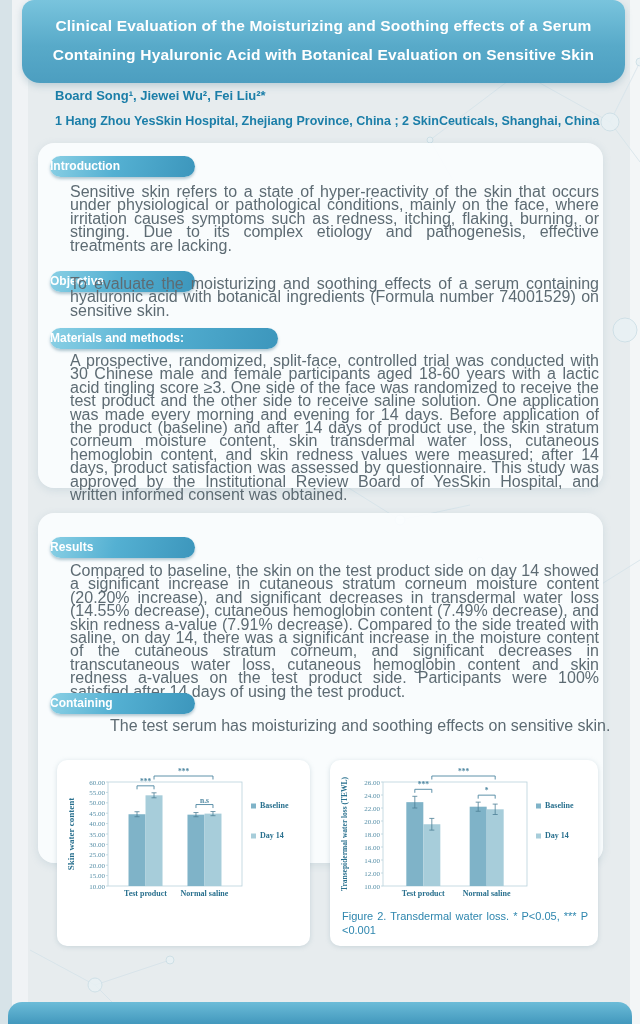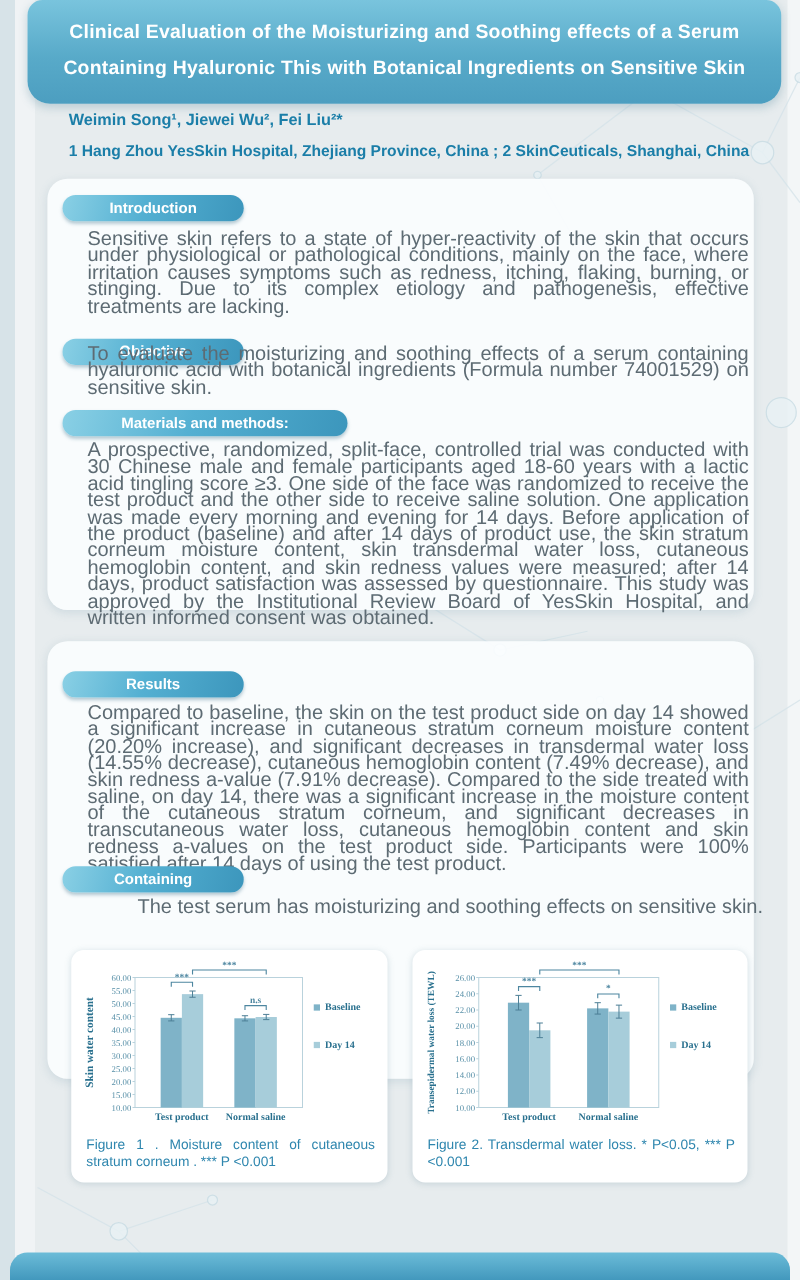--- a/index.html
+++ b/index.html
@@ -29,21 +29,21 @@
 
   .card{
     background:rgba(252,254,255,.88);
     border-radius:16px;
     box-shadow:0 2px 8px rgba(110,150,170,.20);
   }
   .card1{left:38px;top:143px;width:565px;height:345px;}
   .card2{left:38px;top:513px;width:565px;height:350px;}
 
   .pill{
-    position:absolute;left:12px;height:21px;line-height:21px;text-align:center;
+    position:absolute;left:12px;height:21px;line-height:21px;text-align:left;
     color:#fff;font-weight:bold;font-size:12px;border-radius:999px;
     background:linear-gradient(105deg,#8ad0e5 0%,#54b0d2 45%,#3c96bc 100%);
     box-shadow:0 2px 3px rgba(70,120,145,.40);
   }
   .w145{width:145px;}
   .w230{width:228px;}
 
   .para{
     position:absolute;left:32px;width:529px;
     color:#5d6b73;font-size:16px;line-height:13.4px;text-align:justify;
@@ -90,24 +90,24 @@
     <circle cx="95" cy="985" r="7"></circle>
     <circle cx="170" cy="960" r="4"></circle>
     <circle cx="400" cy="520" r="5"></circle>
     <circle cx="625" cy="330" r="12"></circle>
     <circle cx="115" cy="700" r="5"></circle>
   </g>
 </svg>
 
 <div class="abs title-card">
   <div class="title-line">Clinical Evaluation of the Moisturizing and Soothing effects of a Serum</div>
-  <div class="title-line">Containing Hyaluronic This with Botanical Ingredients on Sensitive Skin</div>
+  <div class="title-line">Containing Hyaluronic Acid with Botanical Evaluation on Sensitive Skin</div>
 </div>
 
-<div class="abs authors-line">Weimin Song¹, Jiewei Wu², Fei Liu²*</div>
+<div class="abs authors-line">Board Song¹, Jiewei Wu², Fei Liu²*</div>
 <div class="abs affil-line">1 Hang Zhou YesSkin Hospital, Zhejiang Province, China ;   2 SkinCeuticals, Shanghai, China</div>
 
 <div class="abs card card1">
   <div class="pill w145" style="top:13px;">Introduction</div>
   <div class="para" style="top:42px;">Sensitive skin refers to a state of hyper-reactivity of the skin that occurs under physiological or pathological conditions, mainly on the face, where irritation causes symptoms such as redness, itching, flaking, burning, or stinging. Due to its complex etiology and pathogenesis, effective treatments are lacking.</div>
 
   <div class="pill w145" style="top:108px;margin-top:20px;">Objective</div>
   <div class="para" style="top:134px;">To evaluate the moisturizing and soothing effects of a serum containing hyaluronic acid with botanical ingredients (Formula number 74001529) on sensitive skin.</div>
 
   <div class="pill w230" style="top:185px;">Materials and methods:</div>
@@ -169,21 +169,20 @@
         <text x="196" y="42" text-anchor="start" font-size="8" font-family="&quot;Liberation Serif&quot;,serif" font-weight="bold" fill="#29708e">Baseline</text>
         <rect x="187" y="67.5" width="5" height="5" fill="#a7cdda"></rect>
         <text x="196" y="72" text-anchor="start" font-size="8" font-family="&quot;Liberation Serif&quot;,serif" font-weight="bold" fill="#29708e">Day 14</text>
         <path d="M 73.02000000000001 23.316 L 73.02000000000001 19.816 L 90.02000000000001 19.816 L 90.02000000000001 23.316" fill="none" stroke="#4d86a0" stroke-width="0.9"></path>
         <text x="81.52000000000001" y="17.816" text-anchor="middle" font-size="7.5" font-family="&quot;Liberation Serif&quot;,serif" font-weight="bold" fill="#4d86a0">***</text>
         <path d="M 131.98 42.036 L 131.98 38.536 L 148.98 38.536 L 148.98 42.036" fill="none" stroke="#4d86a0" stroke-width="0.9"></path>
         <text x="140.48" y="36.536" text-anchor="middle" font-size="7.5" font-family="&quot;Liberation Serif&quot;,serif" font-weight="bold" fill="#4d86a0">n.s</text>
         <path d="M 90.02000000000001 13.5 L 90.02000000000001 10 L 148.98 10 L 148.98 13.5" fill="none" stroke="#4d86a0" stroke-width="0.9"></path>
         <text x="119.5" y="8" text-anchor="middle" font-size="7.5" font-family="&quot;Liberation Serif&quot;,serif" font-weight="bold" fill="#4d86a0">***</text>
       </svg>
-    <div class="fig-caption">Figure 1 . Moisture content of cutaneous stratum corneum . *** P &lt;0.001</div>
   </div>
 
   <div class="fig-panel fig-panel2">
     <svg width="254" height="140">
         <rect x="46" y="16" width="144" height="104" fill="#ffffff" stroke="#b9d2dc" stroke-width="0.8"></rect>
         <text x="43" y="122.5" text-anchor="end" font-size="7" font-family="&quot;Liberation Serif&quot;,serif" fill="#5890a8">10.00</text>
         <line x1="44" y1="120" x2="46" y2="120" stroke="#b9d2dc" stroke-width="0.8"></line>
         <text x="43" y="109.5" text-anchor="end" font-size="7" font-family="&quot;Liberation Serif&quot;,serif" fill="#5890a8">12.00</text>
         <line x1="44" y1="107" x2="46" y2="107" stroke="#b9d2dc" stroke-width="0.8"></line>
         <text x="43" y="96.5" text-anchor="end" font-size="7" font-family="&quot;Liberation Serif&quot;,serif" fill="#5890a8">14.00</text>

